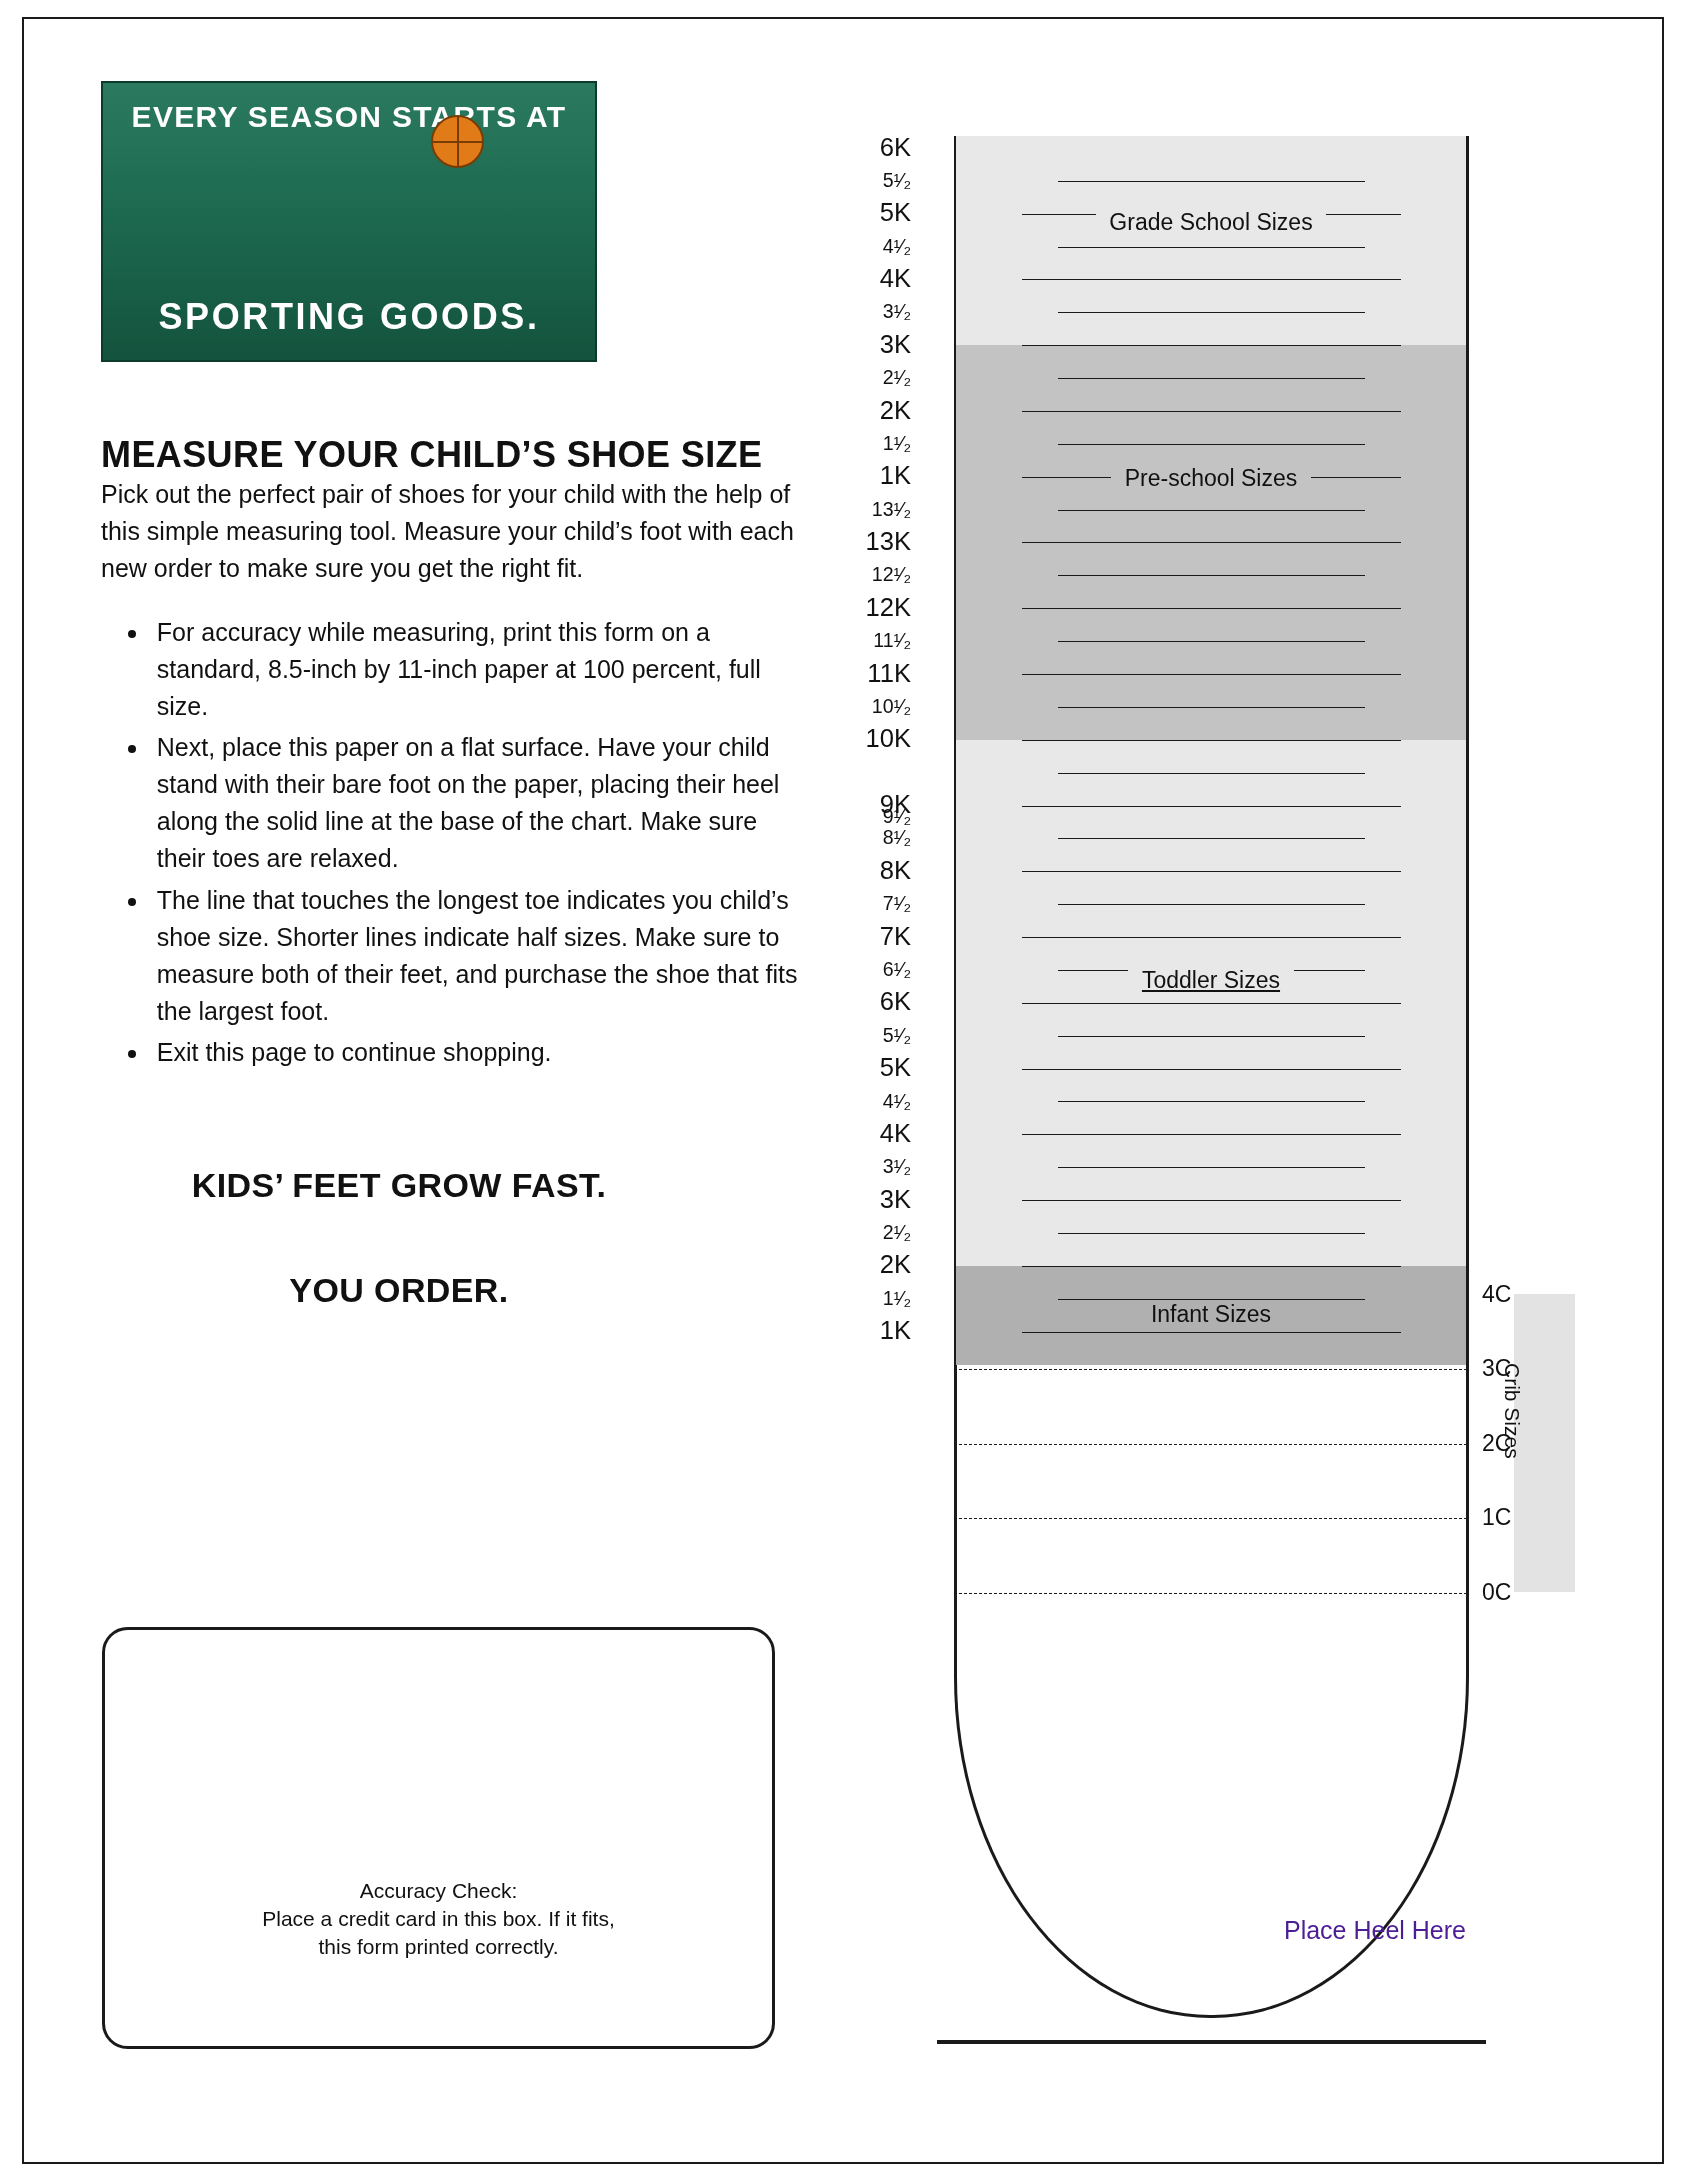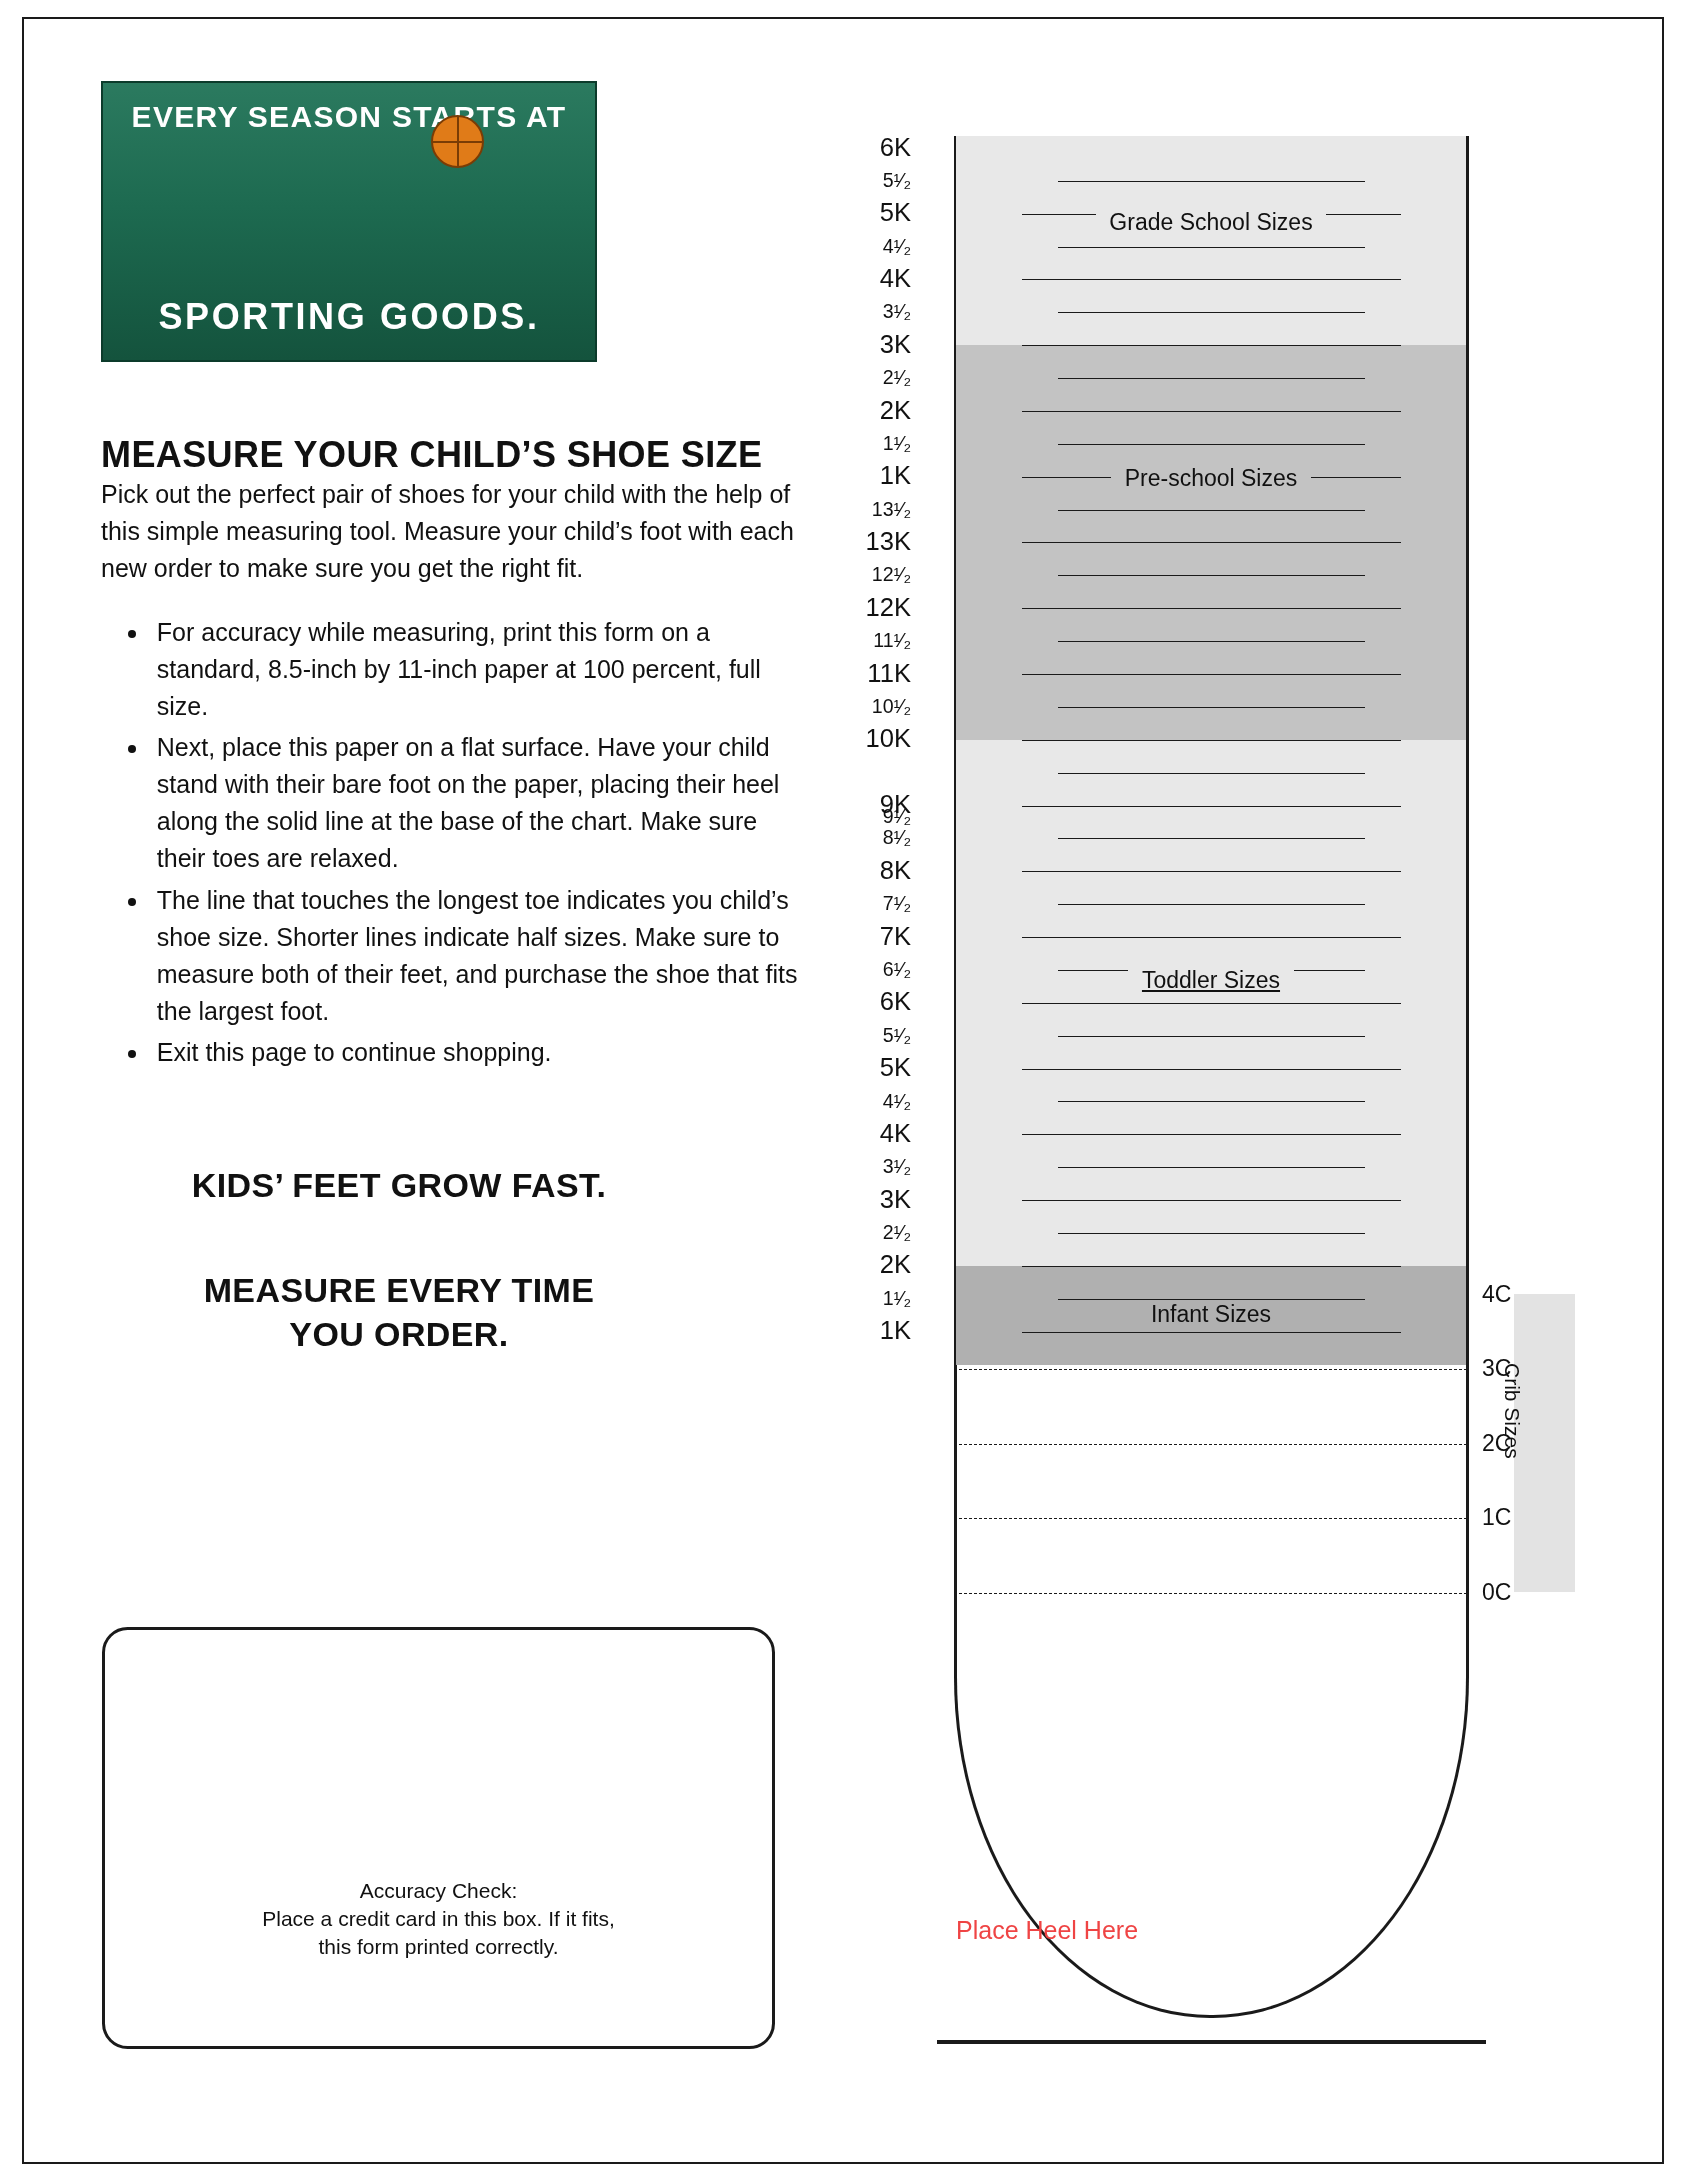--- a/index.html
+++ b/index.html
@@ -274,23 +274,23 @@
     transform: rotate(90deg);
     transform-origin: left top;
     white-space: nowrap;
   }
 
   .heel-text {
     position: absolute;
     left: 28px;
     width: 510px;
     top: 1780px;
-    text-align: left;
+    text-align: right;
     font-size: 25px;
-    color: #ef4444;
+    color: #4c1d95;
   }
   .base-line {
     position: absolute;
     left: 8.5px;
     top: 1904px;
     width: 549px;
     border-top: 4.3px solid #1a1a1a;
   }
 </style>
 </head>
@@ -313,21 +313,20 @@
 
     <ul class="bullets">
       <li>For accuracy while measuring, print this form on a standard, 8.5-inch by 11-inch paper at 100 percent, full size.</li>
       <li>Next, place this paper on a flat surface. Have your child stand with their bare foot on the paper, placing their heel along the solid line at the base of the chart. Make sure their toes are relaxed.</li>
       <li>The line that touches the longest toe indicates you child’s shoe size. Shorter lines indicate half sizes. Make sure to measure both of their feet, and purchase the shoe that fits the largest foot.</li>
       <li>Exit this page to continue shopping.</li>
     </ul>
 
     <div class="slogan">KIDS’ FEET GROW FAST.</div>
     <div class="slogan2">
-      <div>MEASURE EVERY TIME</div>
       <div>YOU ORDER.</div>
     </div>
   </div>
 
   <div class="credit-box">
     <div class="credit-text">
       <div>Accuracy Check:</div>
       <div>Place a credit card in this box. If it fits,</div>
       <div>this form printed correctly.</div>
     </div>

